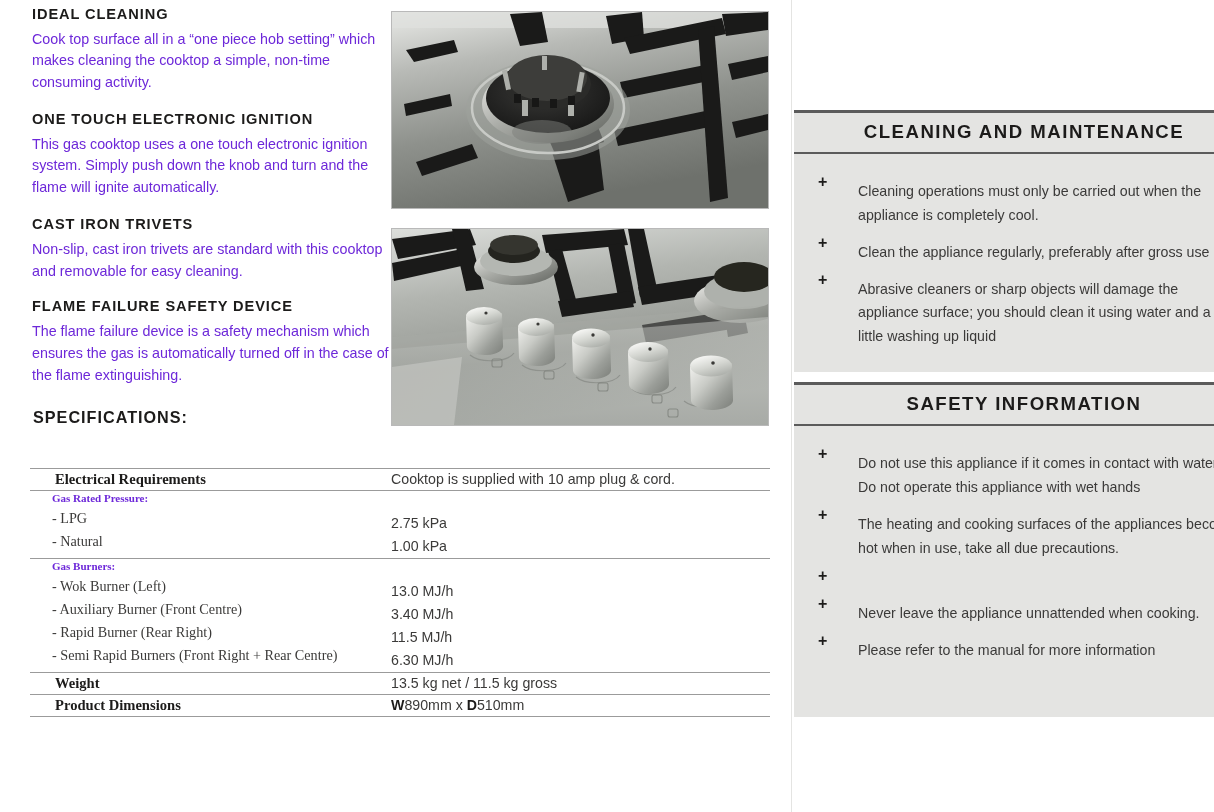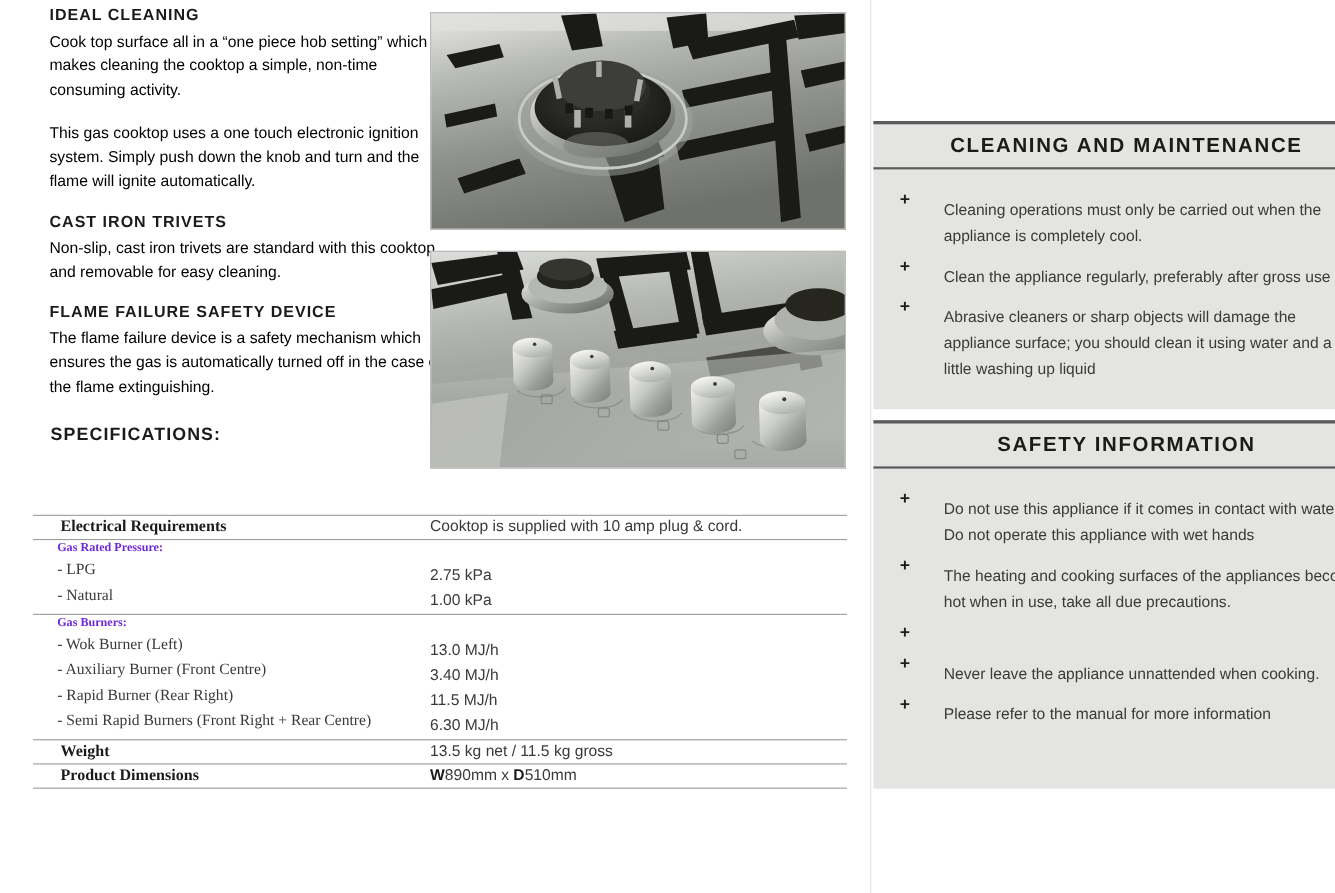--- a/index.html
+++ b/index.html
@@ -12,40 +12,40 @@
     background: #ffffff;
     font-family: "Liberation Sans", sans-serif;
     color: #231f20;
     position: relative;
     overflow: hidden;
   }
 
   
   .left-col {
     position: absolute;
-    left: 45px;
+    left: 32px;
     top: 0;
     width: 360px;
   }
 
   .feature-block { margin-bottom: 17px; }
   .feature-block:first-child { margin-top: 6px; }
 
   .feature-title {
     font-size: 14.6px;
     font-weight: bold;
     letter-spacing: 0.9px;
     color: #1c1b1a;
     margin: 0 0 5px 0;
     line-height: 1.2;
   }
   .feature-body {
     font-size: 14.3px;
     line-height: 1.53;
-    color: #000000;
+    color: #6d28d9;
     margin: 0;
     font-weight: 300;
   }
 
   .spec-heading {
     font-size: 16.2px;
     font-weight: bold;
     letter-spacing: 1.0px;
     color: #1c1b1a;
     margin: 22px 0 0 1px;
@@ -181,20 +181,21 @@
 <body>
 
 <div class="left-col">
 
   <div class="feature-block">
     <h2 class="feature-title">IDEAL CLEANING</h2>
     <p class="feature-body">Cook top surface all in a “one piece hob setting” which makes cleaning the cooktop a simple, non-time consuming activity.</p>
   </div>
 
   <div class="feature-block">
+    <h2 class="feature-title">ONE TOUCH ELECTRONIC IGNITION</h2>
     <p class="feature-body">This gas cooktop uses a one touch electronic ignition system. Simply push down the knob and turn and the flame will ignite automatically.</p>
   </div>
 
   <div class="feature-block" style="margin-bottom:16px;">
     <h2 class="feature-title">CAST IRON TRIVETS</h2>
     <p class="feature-body">Non-slip, cast iron trivets are standard with this cooktop and removable for easy cleaning.</p>
   </div>
 
   <div class="feature-block" style="margin-bottom:0;">
     <h2 class="feature-title">FLAME FAILURE SAFETY DEVICE</h2>

